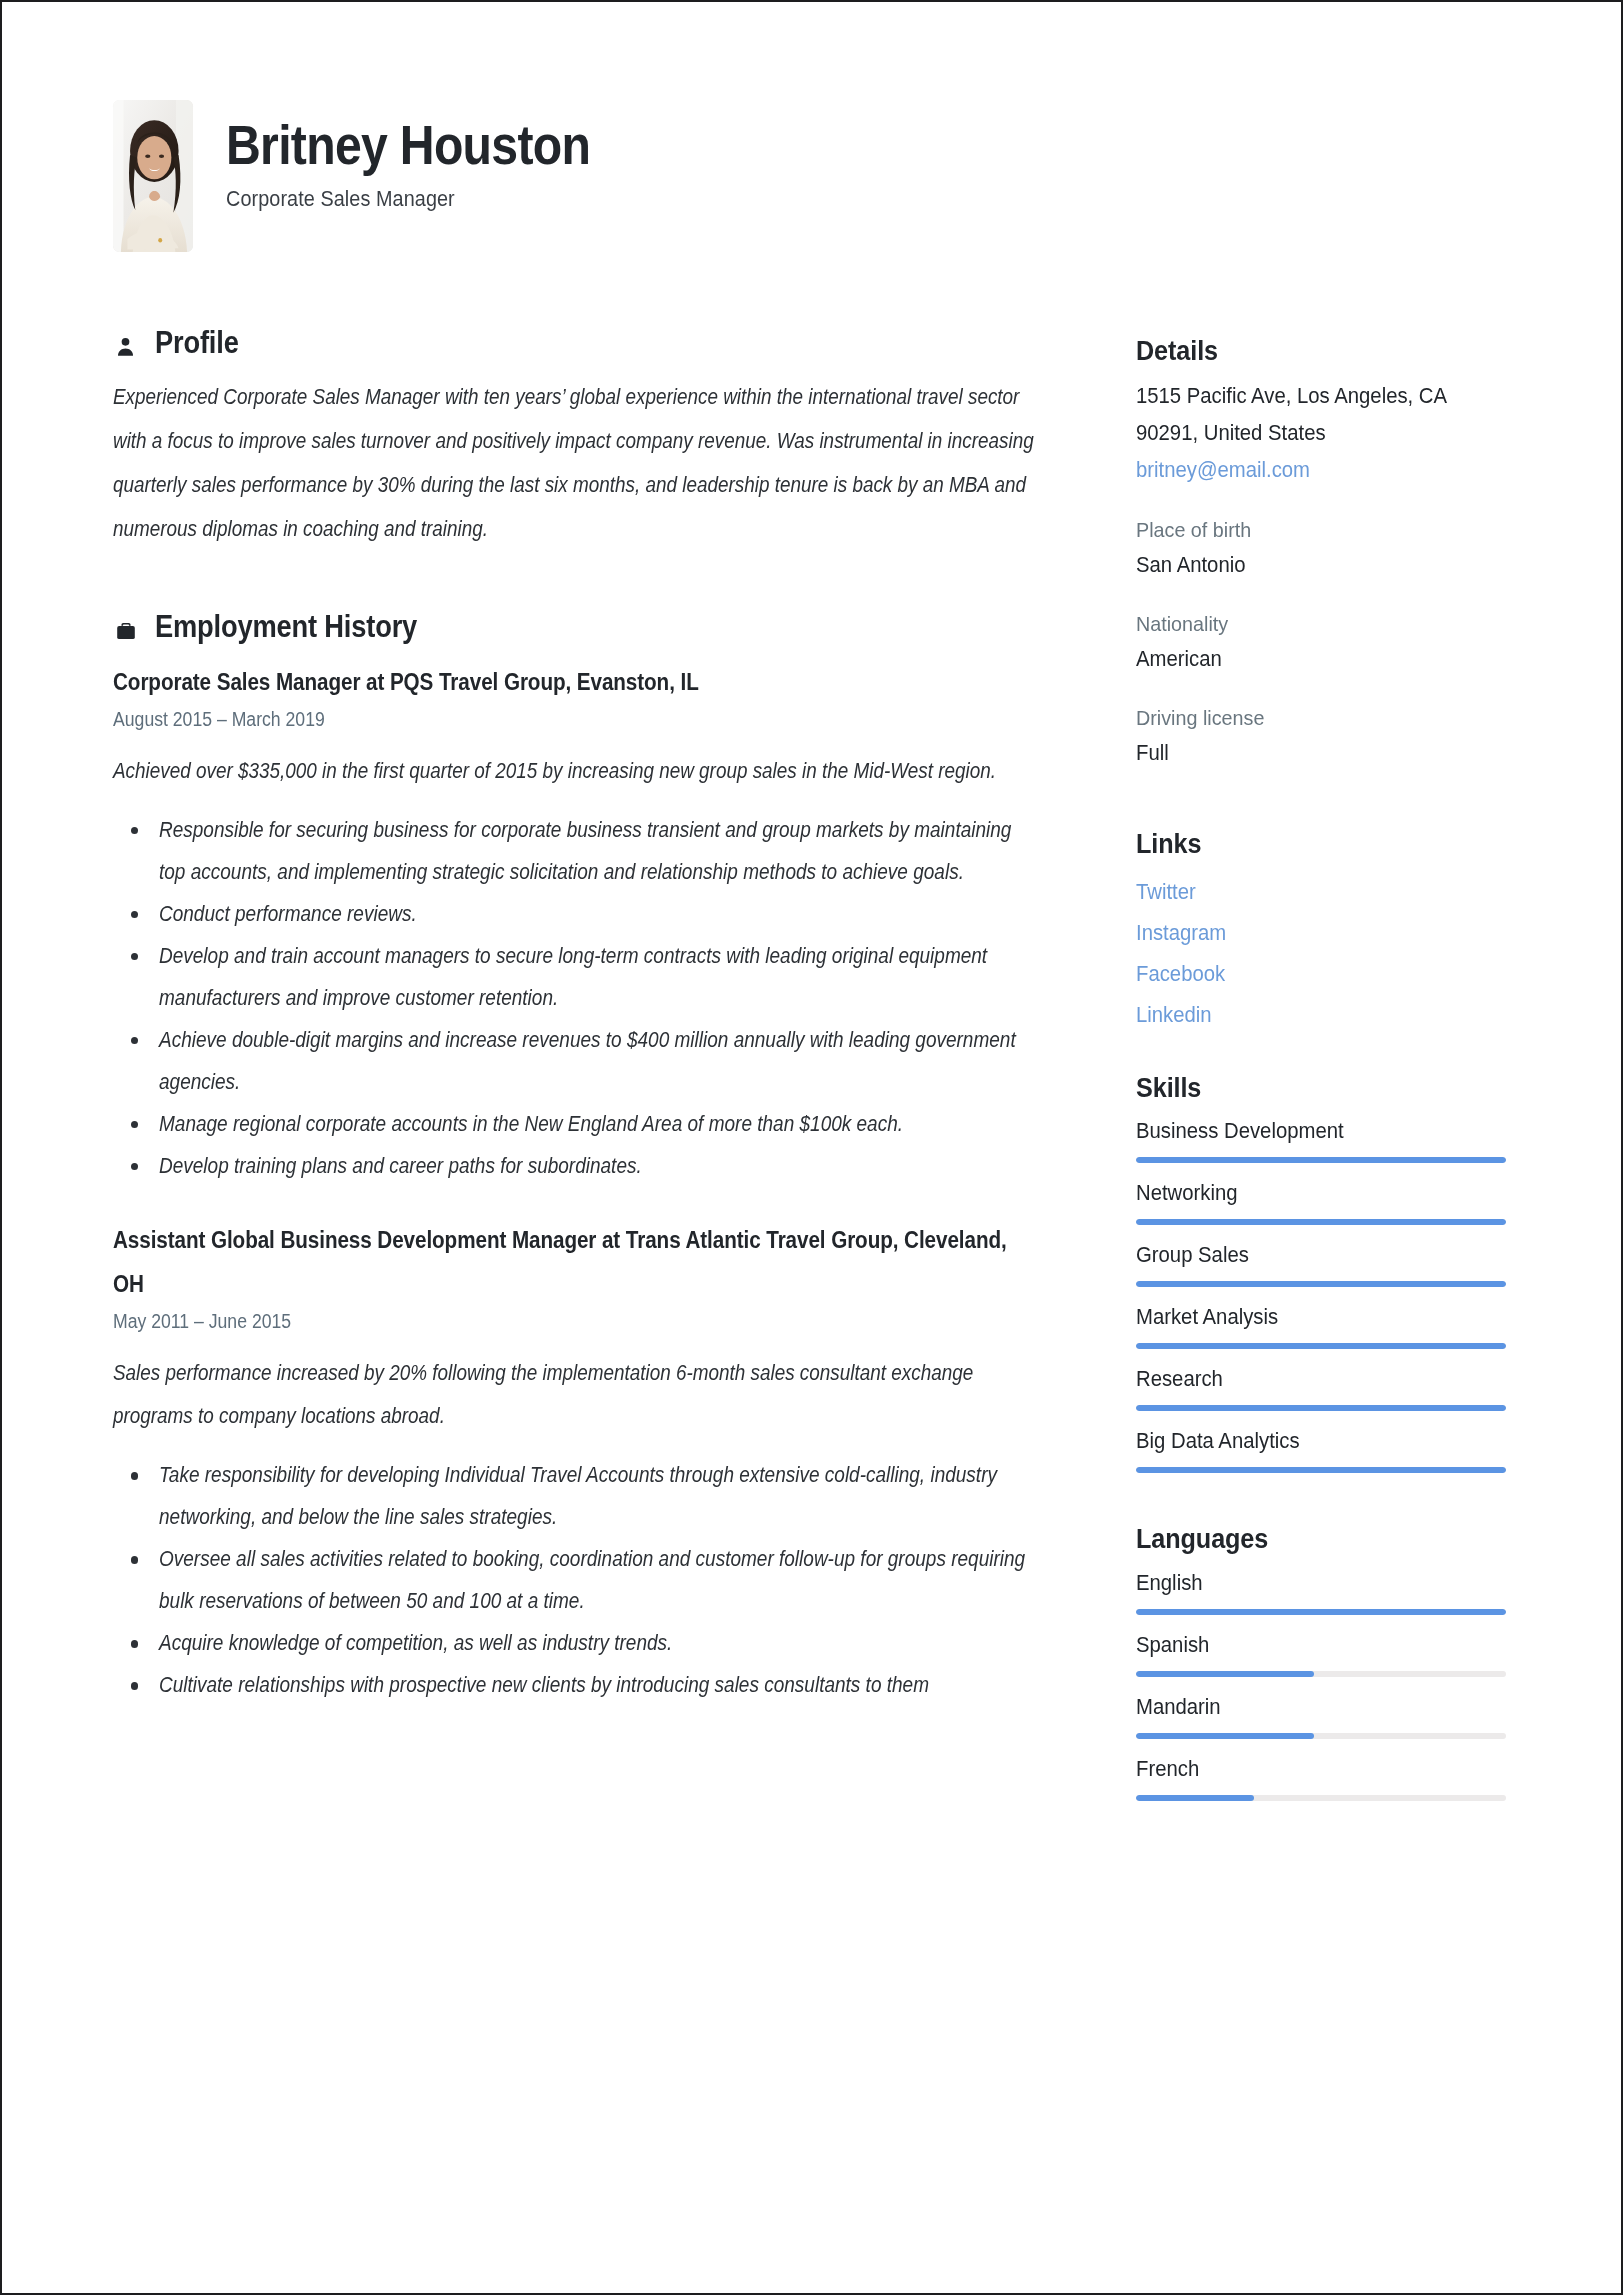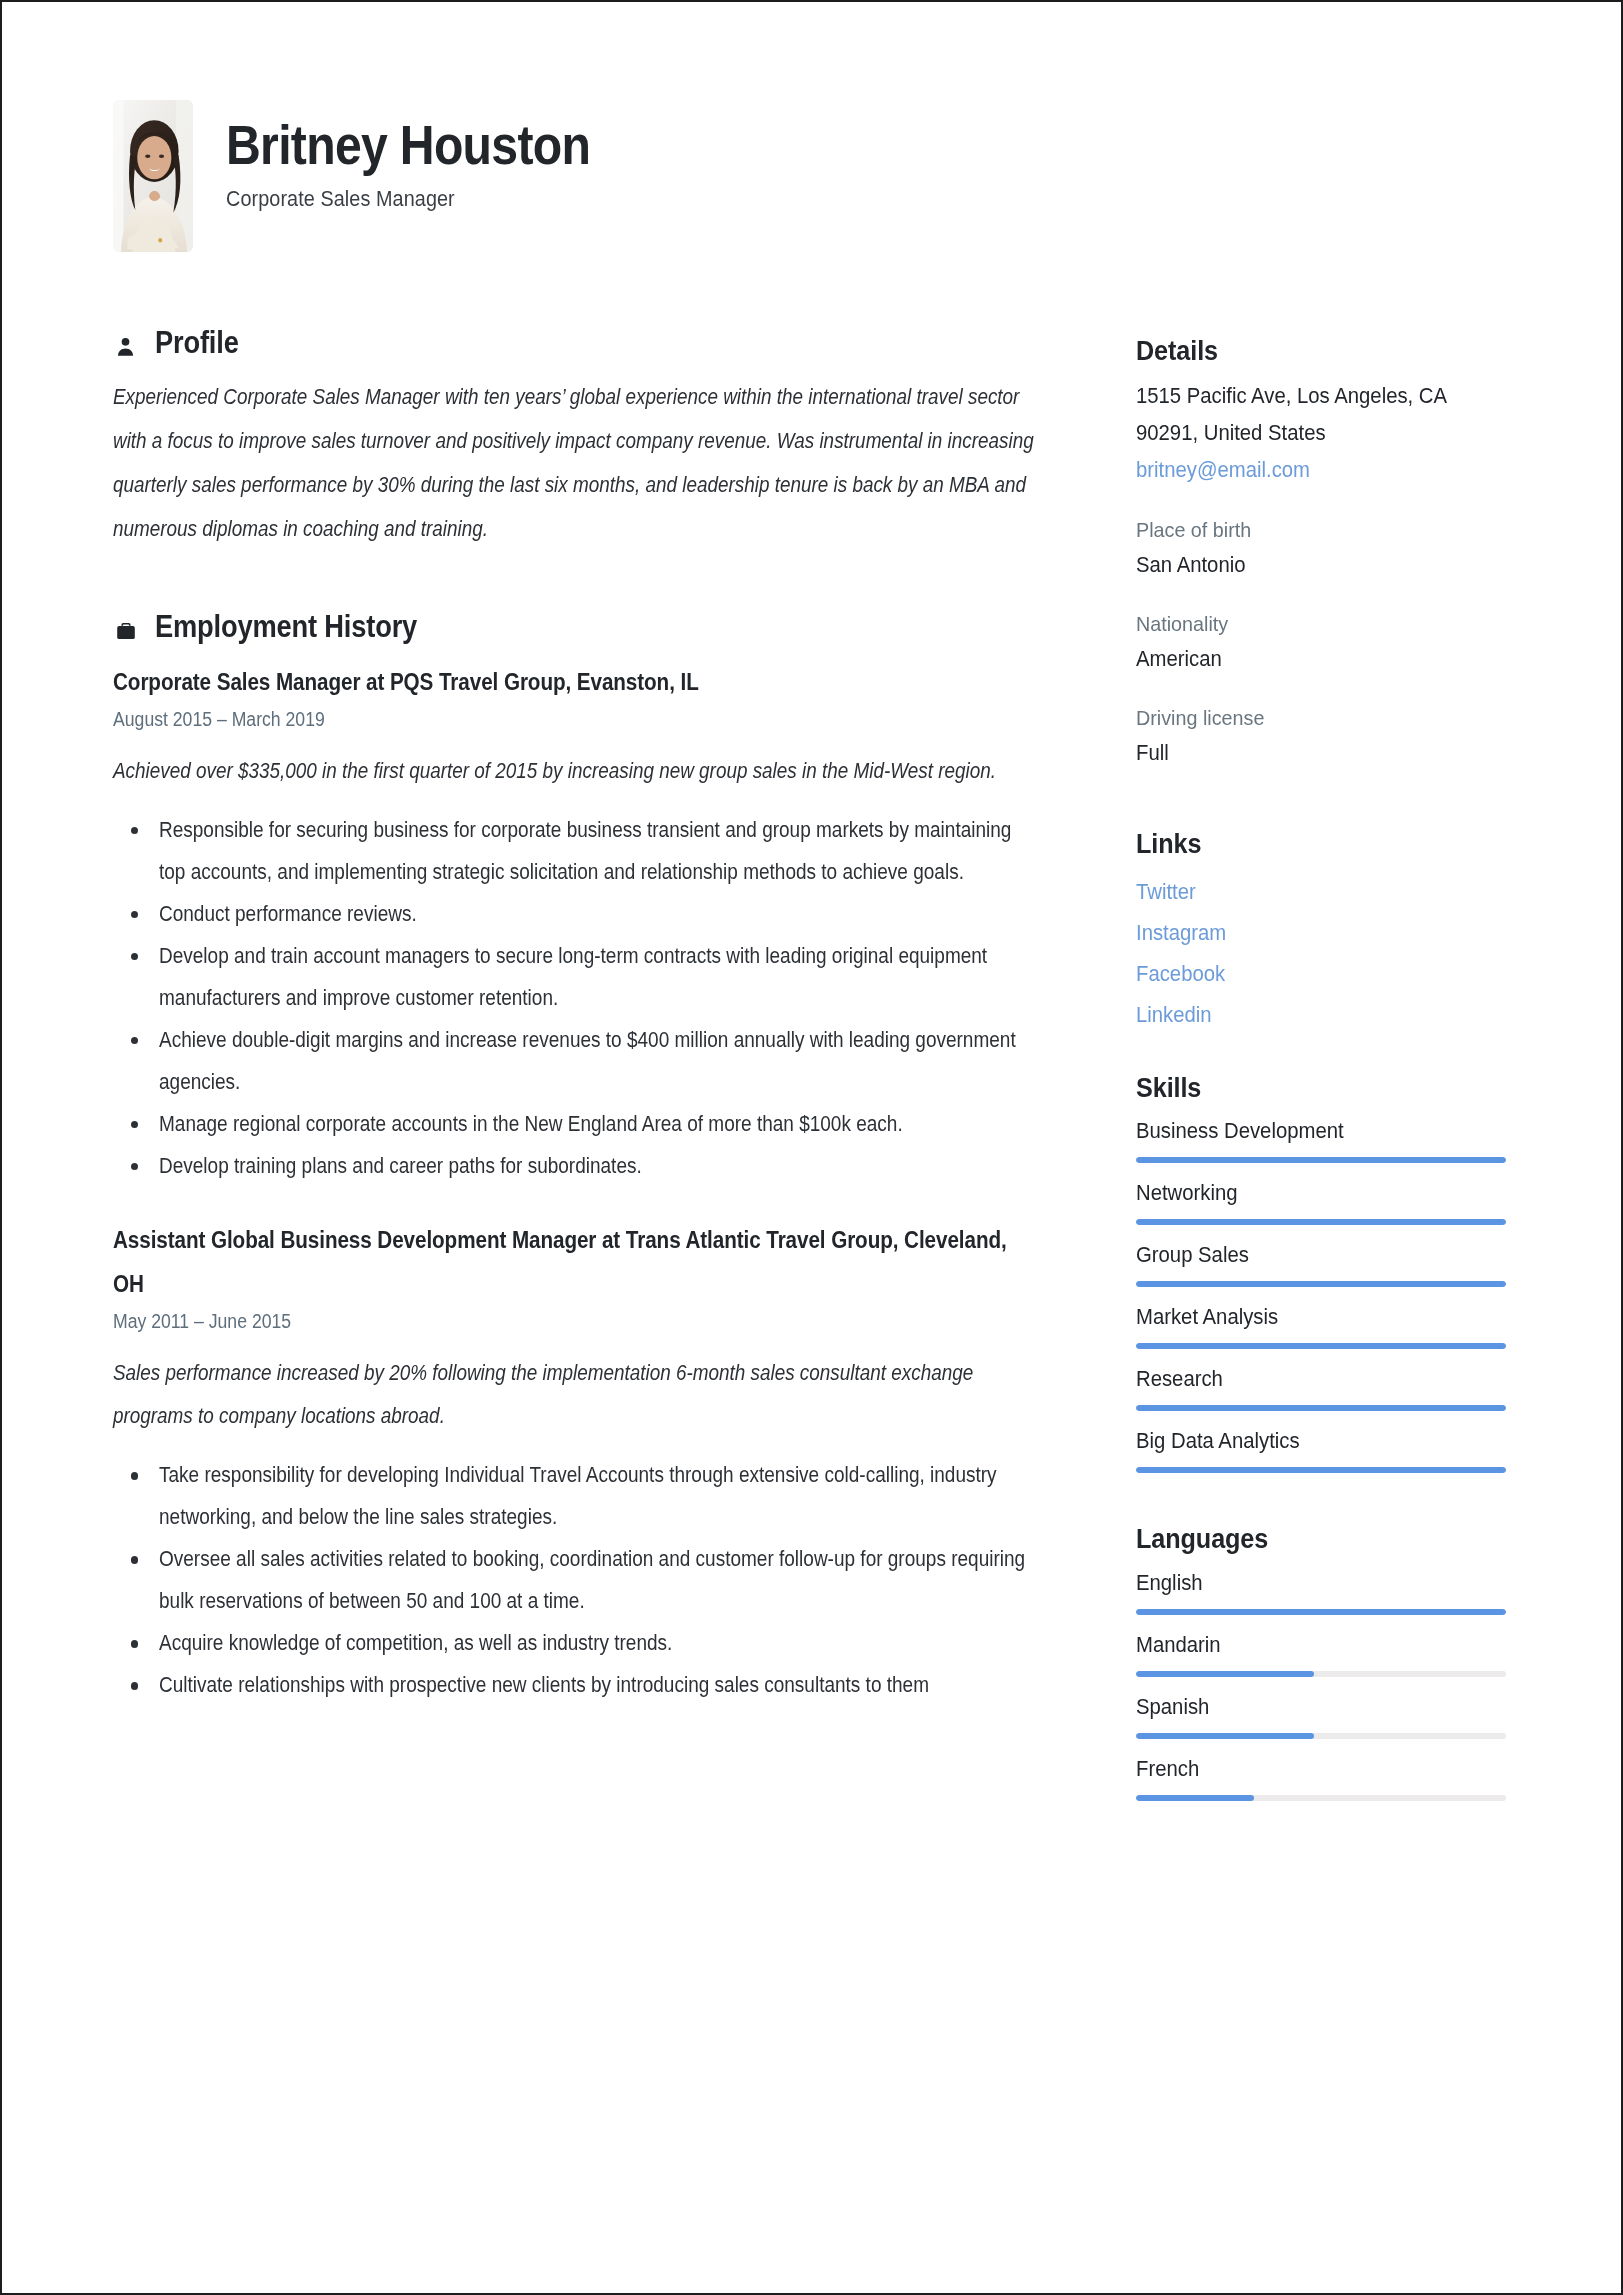--- a/index.html
+++ b/index.html
@@ -132,20 +132,21 @@
     color: #2d3136;
     transform: scaleX(0.875);
     transform-origin: left top;
     width: 114%;
     margin-bottom: 17px;
   }
   ul.bullets {
     margin: 0 0 31px 0;
     padding: 0 0 0 41px;
     list-style: none;
+    font-style: italic;
   }
   ul.bullets li {
     position: relative;
     font-family: "Liberation Sans", sans-serif;
     font-size: 21.6px;
     line-height: 42px;
     color: #2d3136;
     margin-bottom: 0;
     padding-left: 5.2px;
   }
@@ -436,27 +437,27 @@
         <div class="gap-md"></div>
 
         <div class="side-title">Languages</div>
         <div class="rated-item">
           <div class="rated-name">English</div>
           <div class="bar-track">
               <div class="bar-fill" style="width: 100%;"></div>
             </div>
         </div>
         <div class="rated-item">
+          <div class="rated-name">Spanish</div>
+          <div class="bar-track">
+              <div class="bar-fill" style="width: 48%;"></div>
+            </div>
+        </div>
+        <div class="rated-item">
           <div class="rated-name">Mandarin</div>
-          <div class="bar-track">
-              <div class="bar-fill" style="width: 48%;"></div>
-            </div>
-        </div>
-        <div class="rated-item">
-          <div class="rated-name">Spanish</div>
           <div class="bar-track">
               <div class="bar-fill" style="width: 48%;"></div>
             </div>
         </div>
         <div class="rated-item">
           <div class="rated-name">French</div>
           <div class="bar-track">
               <div class="bar-fill" style="width: 32%;"></div>
             </div>
         </div>

